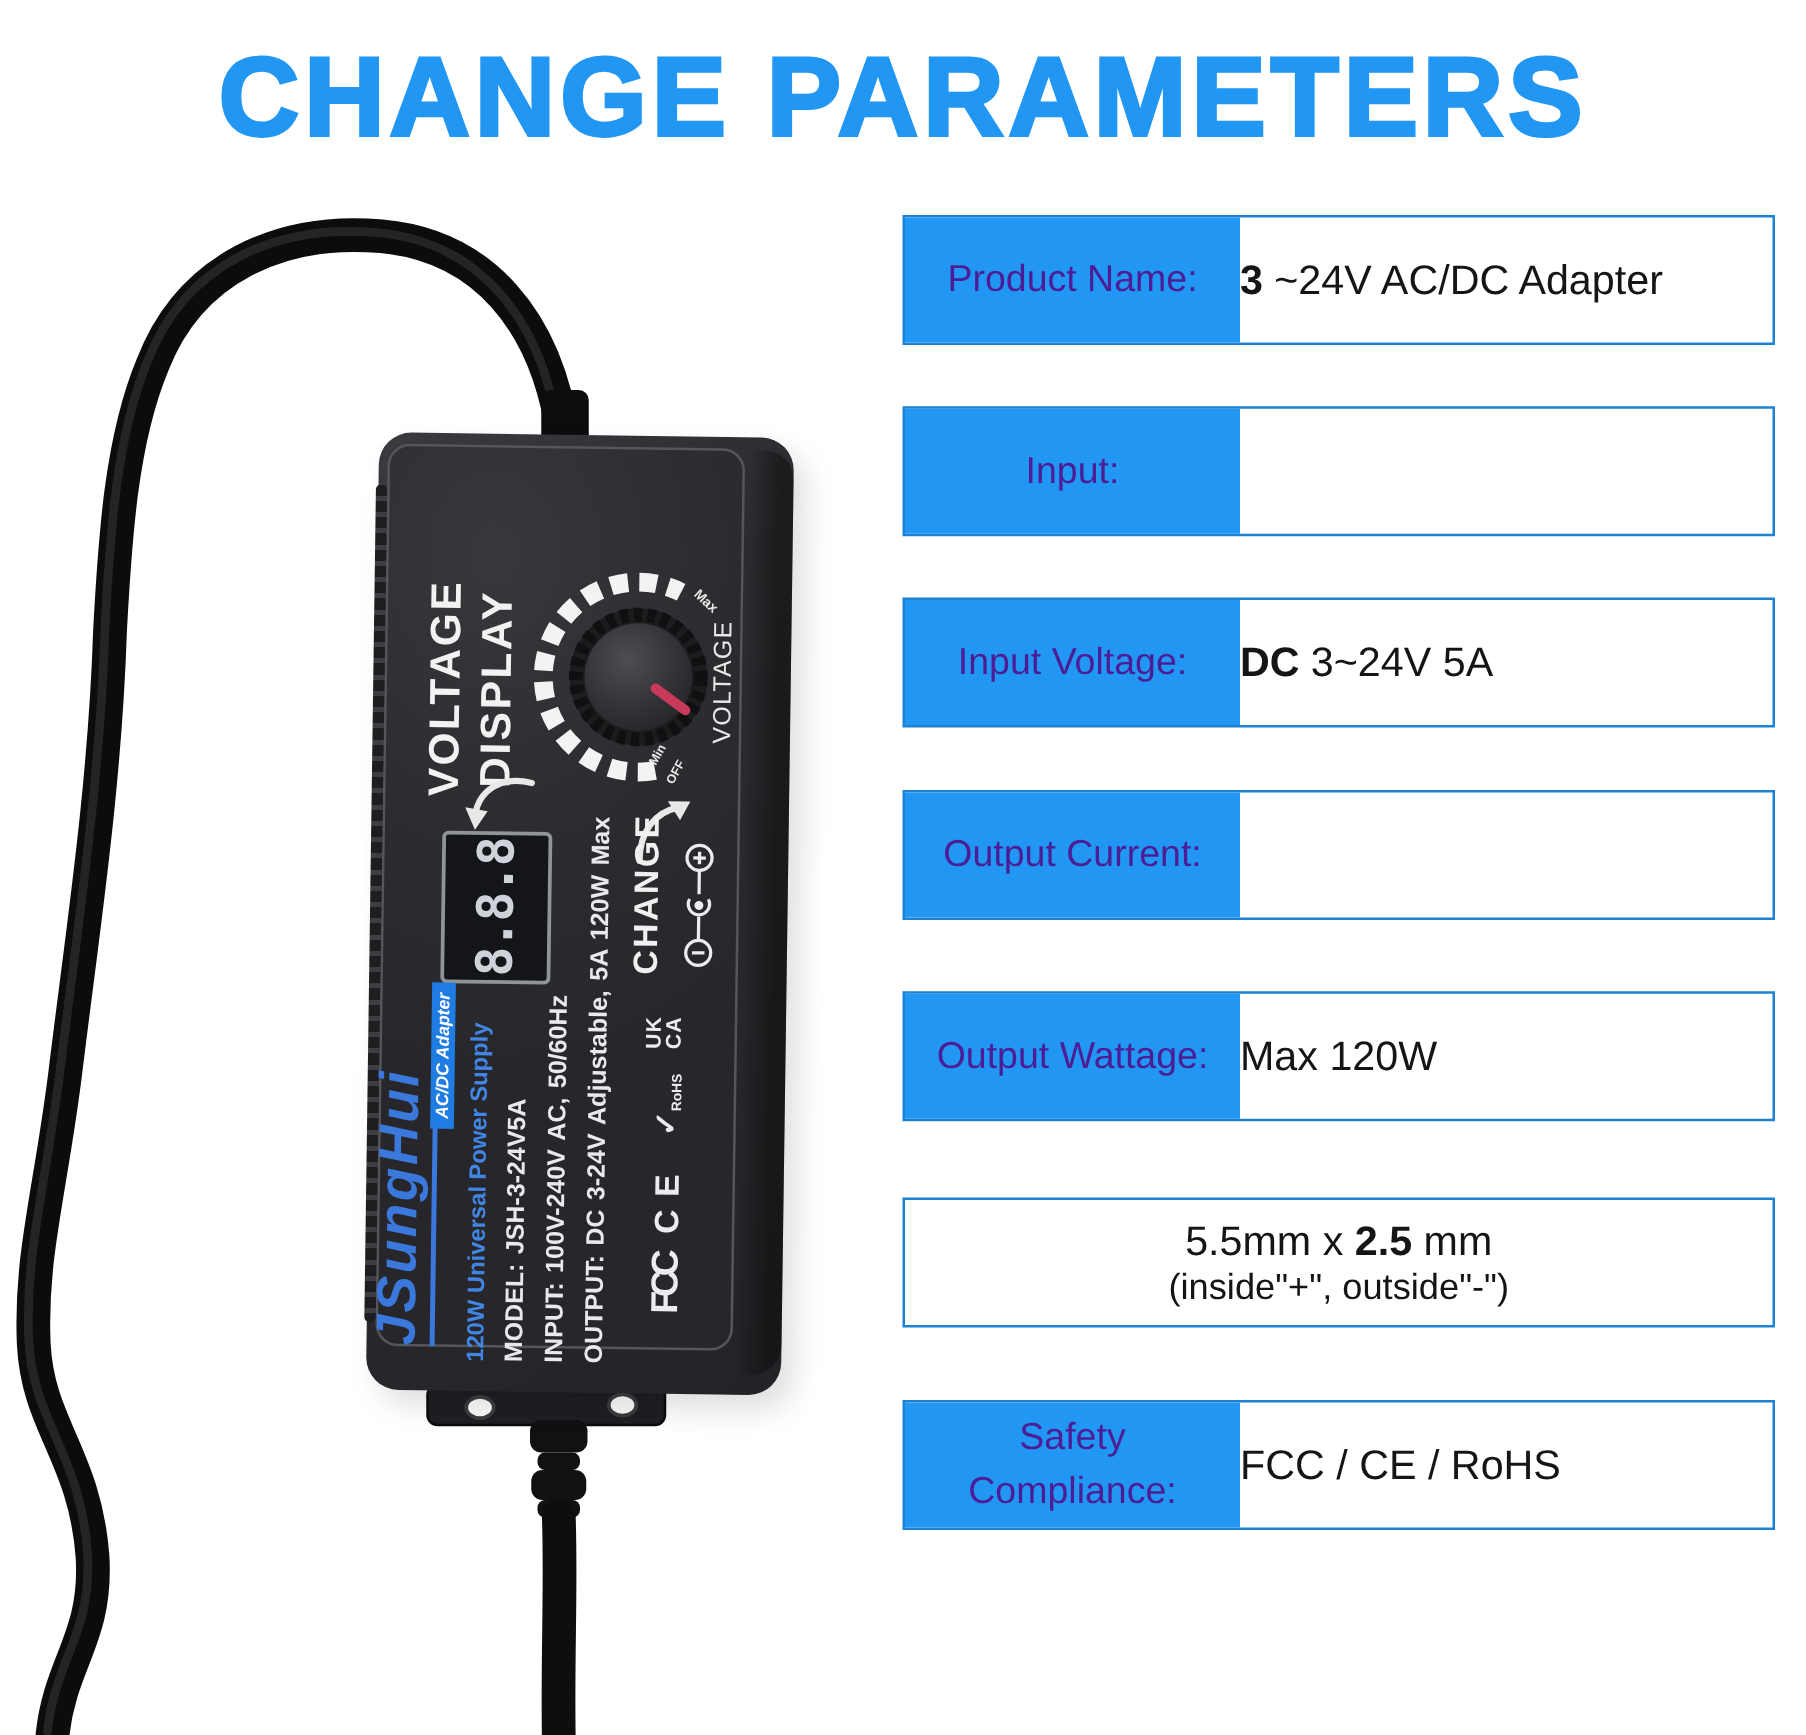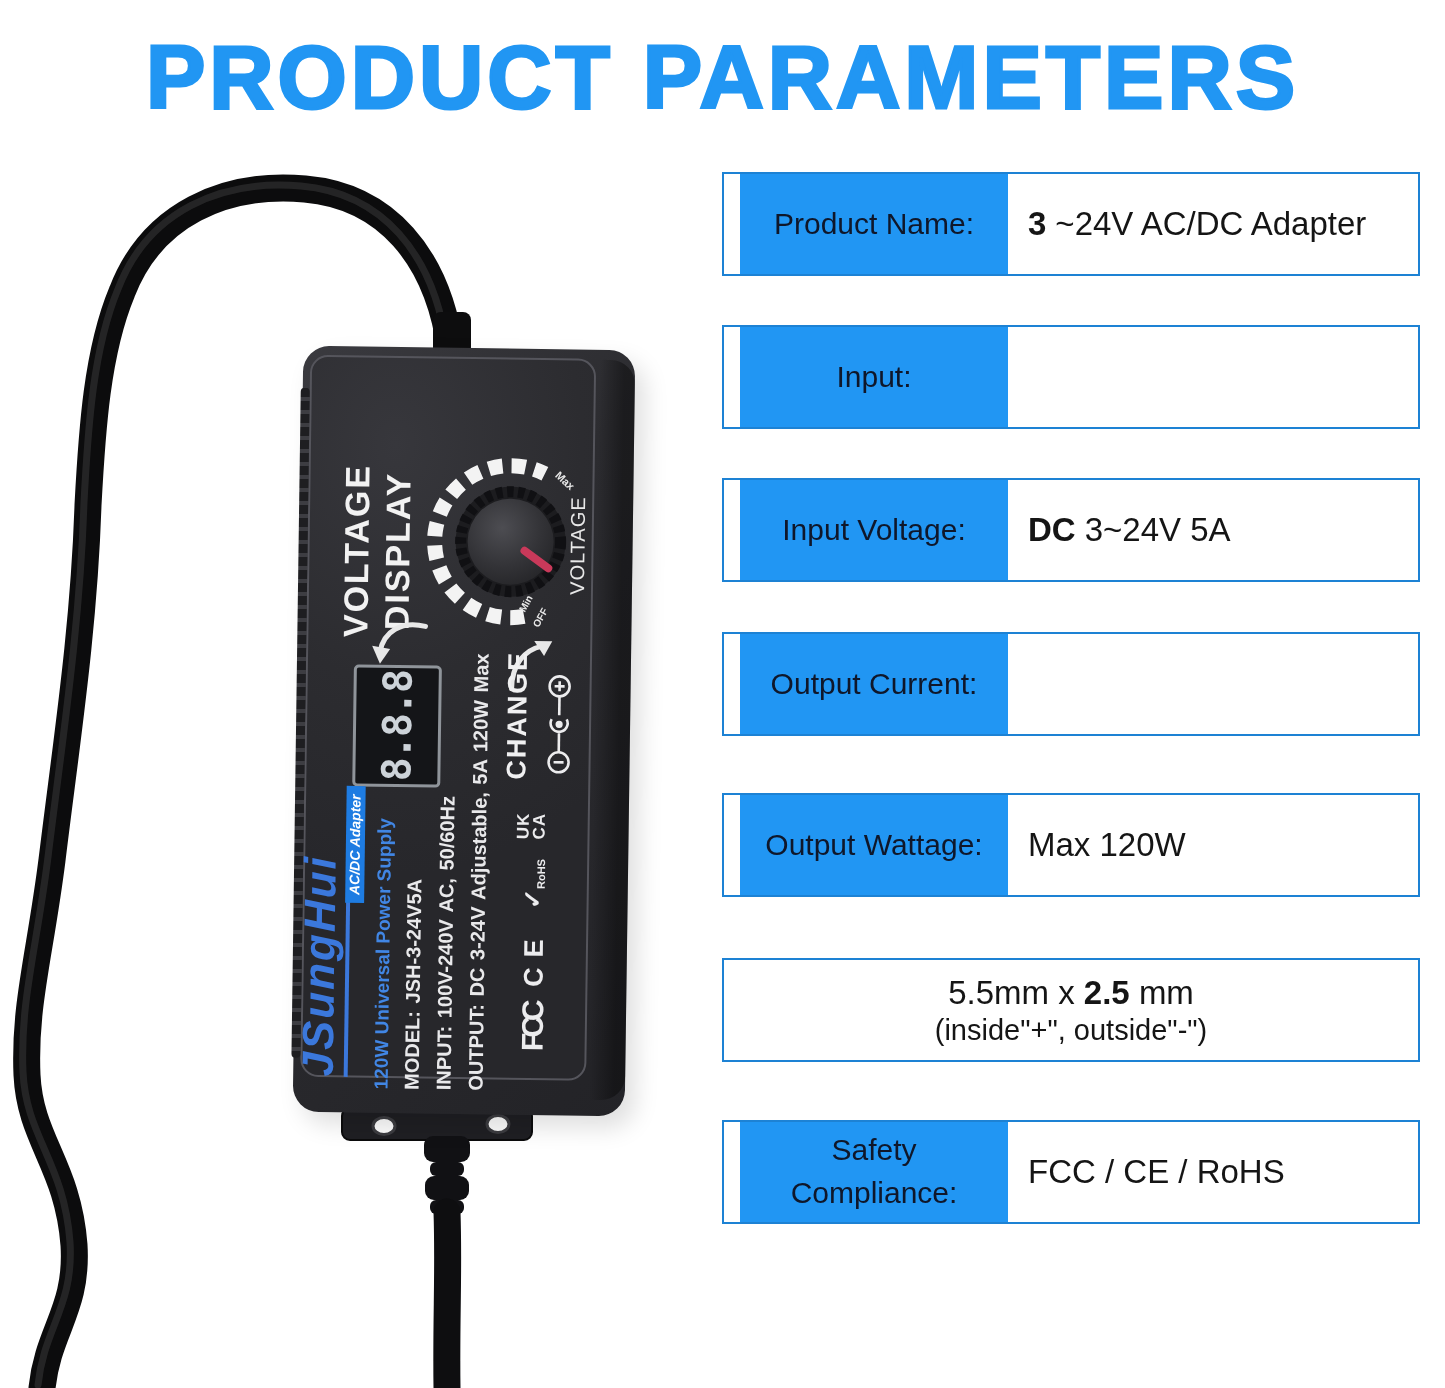--- a/index.html
+++ b/index.html
@@ -10,25 +10,25 @@
   .page-title{position:absolute;left:0;top:26px;width:100%;text-align:center;
     font-size:89px;font-weight:bold;color:#2196f3;-webkit-text-stroke:3px #2196f3;
     letter-spacing:4px;white-space:nowrap;}
 
   
   .spec{position:absolute;left:722px;top:0;width:700px;}
   .srow{position:absolute;left:0;width:694px;height:100px;background:#ffffff;
         border:2px solid #1d82d4;display:flex;}
   .srow.r1{top:172px}.srow.r2{top:325px}.srow.r3{top:478px}.srow.r4{top:632px}
   .srow.r5{top:793px}.srow.r6{top:958px}.srow.r7{top:1120px}
-  .lab{width:268px;min-width:268px;background:#2196f3;color:#0f172a;display:flex;
+  .lab{width:268px;min-width:268px;background:#2196f3;color:#4c1d95;display:flex;
        align-items:center;justify-content:center;text-align:center;
-       font-size:30px;line-height:1.42;padding:0 14px;box-sizing:border-box;margin-left:16px;}
+       font-size:30px;line-height:1.42;padding:0 14px;box-sizing:border-box;}
   .val{flex:1;display:flex;flex-direction:column;justify-content:center;
-       padding-left:20px;font-size:33px;color:#151515;}
+       font-size:33px;color:#151515;}
   .val .vline{white-space:nowrap;}
   .val .head{font-weight:bold;margin-right:9px;}
   .srow.r6 .val{padding-left:0;align-items:center;text-align:center;}
   .srow.r6 .l2{font-size:29px;margin-top:2px;}
   .b{font-weight:bold;text-align:right;}
 
   
   .cables{position:absolute;left:0;top:0;z-index:1;}
   .device{position:absolute;left:298px;top:348px;width:332px;height:766px;z-index:2;
     background:linear-gradient(135deg,#3a3a3f 0%,#2c2c30 35%,#232327 100%);
@@ -103,21 +103,21 @@
     <g fill="#111114">
       <rect x="424" y="1136" width="46" height="26" rx="9"></rect>
       <rect x="430" y="1162" width="34" height="14" rx="6"></rect>
       <rect x="425" y="1176" width="44" height="24" rx="9"></rect>
       <rect x="430" y="1200" width="34" height="14" rx="6"></rect>
     </g>
 
     <path d="M447,1212 C449,1270 446,1320 447,1388" fill="none" stroke="#0e0e10" stroke-width="27" stroke-linecap="round"></path>
   </svg>
 
-  <div class="page-title">PRODUCT PARAMETERS</div>
+  <div class="page-title">CHANGE PARAMETERS</div>
 
   <div class="device">
     <div class="device-inner"></div>
     <div class="ribs"></div>
 
     <div class="rot vd-title">
       <div>VOLTAGE</div>
       <div>DISPLAY</div>
     </div>
 

